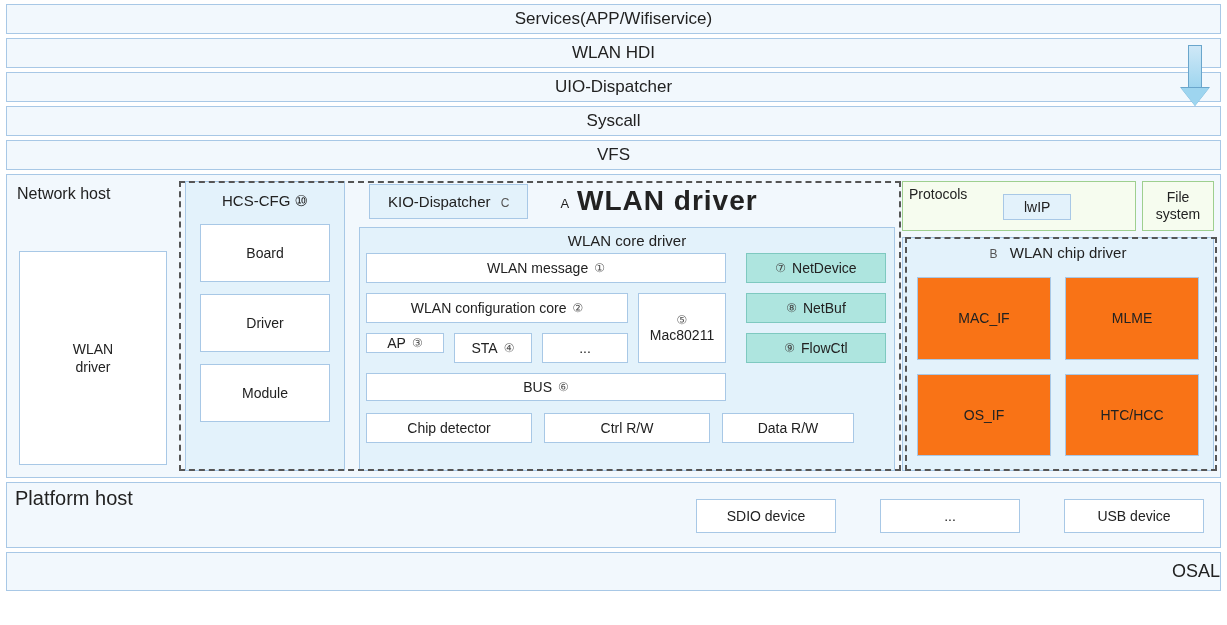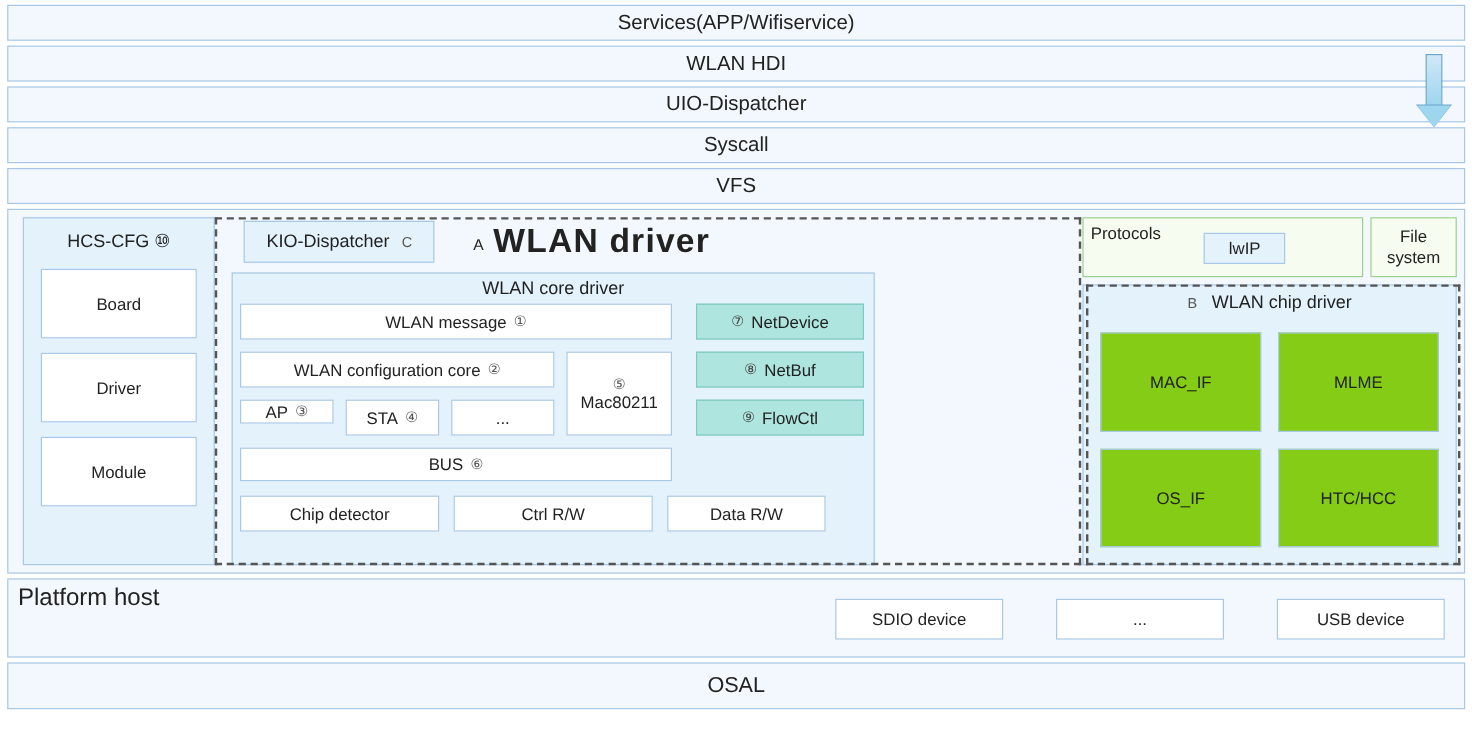--- a/index.html
+++ b/index.html
@@ -212,21 +212,21 @@
   }
   .chip-grid {
     flex:1;
     display:grid;
     grid-template-columns: 1fr 1fr;
     grid-template-rows: 1fr 1fr;
     gap: 14px 14px;
     padding: 4px 6px 6px 6px;
   }
   .chip-grid .wbox2 {
-    background:#84cc16; border:1px solid #a8c8e6;
+    background:#f97316; border:1px solid #a8c8e6;
     display:flex; align-items:center; justify-content:center;
   }
 
   .platform {
     border:1px solid #a8c8e6;
     background:#f2f8fd;
     margin-bottom:4px;
     height: 66px;
     position:relative;
     padding: 4px 8px;
@@ -240,21 +240,21 @@
   .plat-boxes .pbox {
     width: 140px; height: 34px;
     background:#fff; border:1px solid #a8c8e6;
     display:flex; align-items:center; justify-content:center;
     font-size:14px;
   }
 
   .osal {
     border:1px solid #a8c8e6;
     background:#f2f8fd;
-    text-align:center;
+    text-align:right;
     font-size:18px;
     padding: 8px 0;
   }
 
   .circ { font-family: Arial, sans-serif; }
 </style>
 </head>
 <body>
 
 <div class="page">
@@ -269,20 +269,26 @@
     <div class="shaft"></div>
     <div class="head-border"></div>
     <div class="head"></div>
   </div>
 
   <div class="middle">
 
     <div class="dashed-area dashed-main"></div>
     <div class="dashed-area dashed-chip"></div>
 
+    <div class="nethost">
+      <div class="nethost-label">Network host</div>
+      <div class="wlan-driver-big">
+        <span>WLAN<br>driver</span>
+      </div>
+    </div>
 
     <div class="hcs">
       <div class="hcs-title">HCS-CFG ⑩</div>
       <div class="pill">Board</div>
       <div class="pill">Driver</div>
       <div class="pill">Module</div>
     </div>
 
     <div class="driver-area">
       <div class="driver-header">

